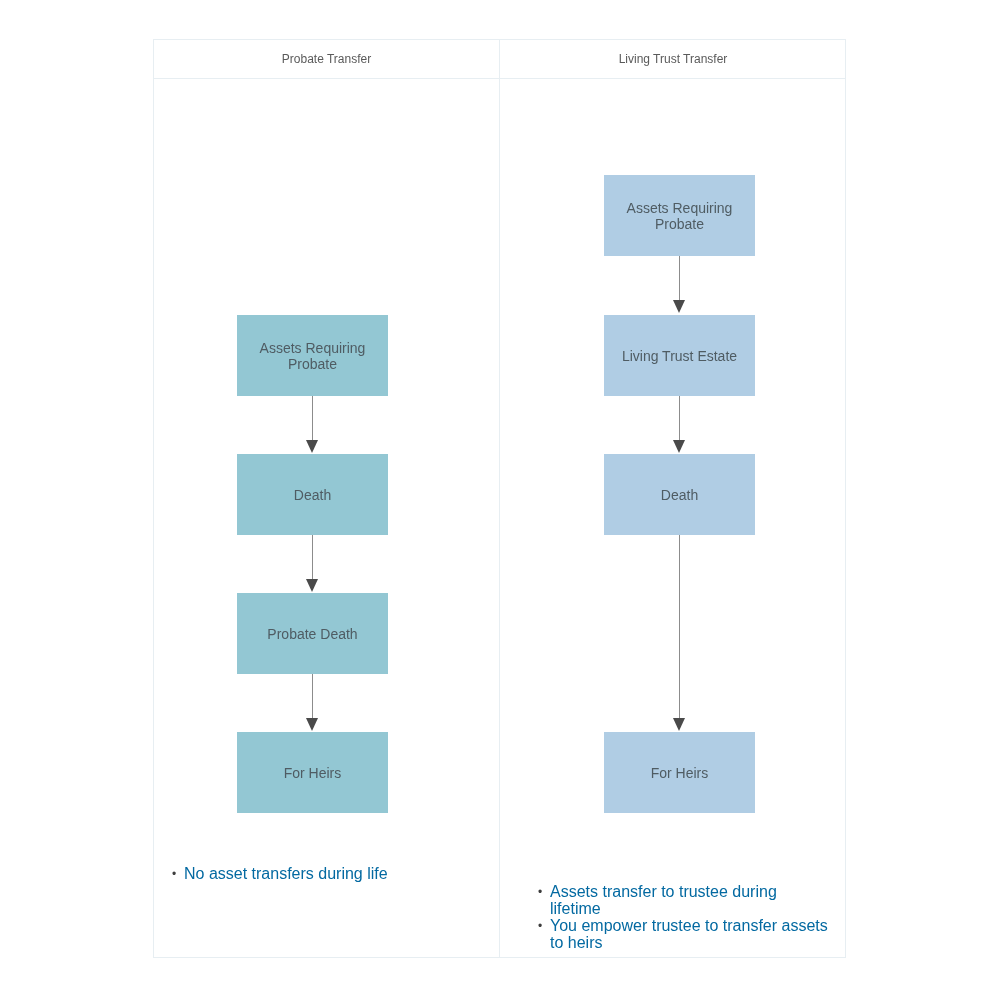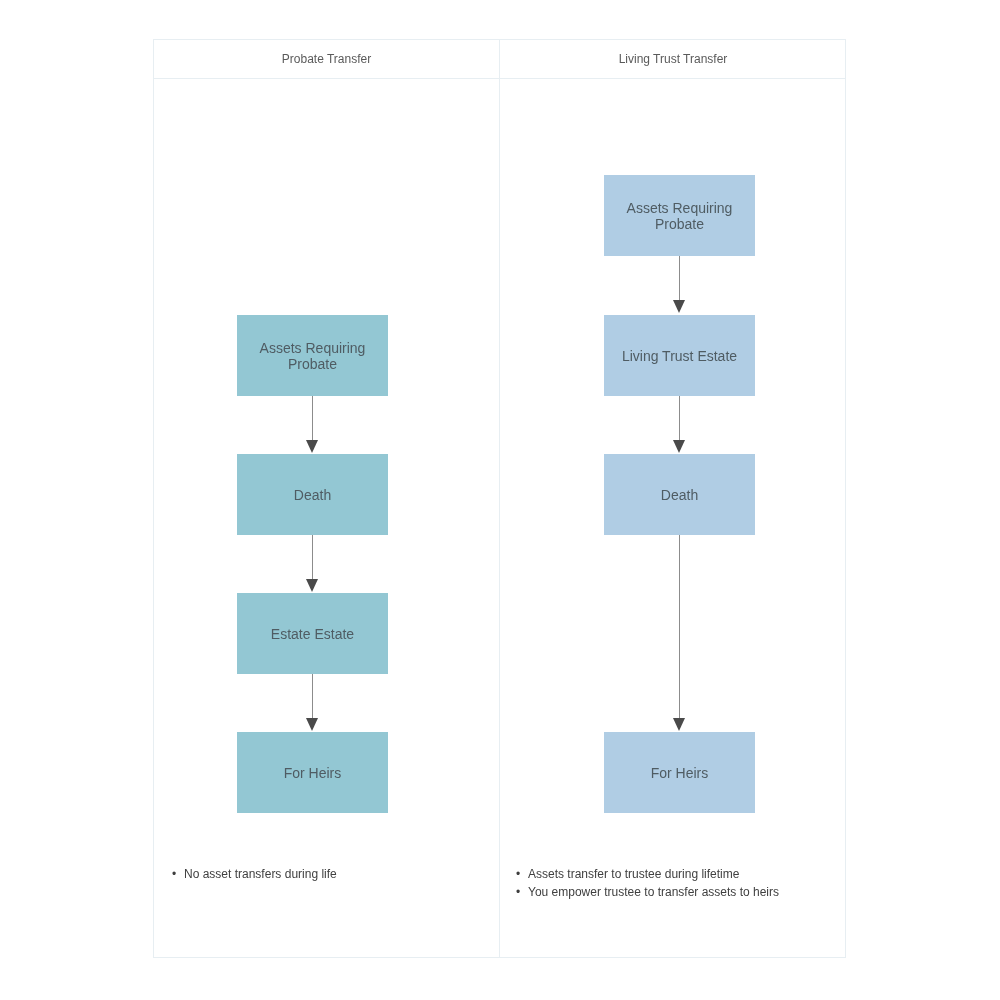--- a/index.html
+++ b/index.html
@@ -95,26 +95,26 @@
     height: 0;
     border-left: 6px solid transparent;
     border-right: 6px solid transparent;
     border-top: 13px solid #4a4a4a;
   }
 
   
   .bullets {
     position: absolute;
     top: 866px;
-    font-size: 12px;
+    font-size: 16px;
     line-height: 16.5px;
-    color: #404040;
+    color: #0369a1;
   }
   .bullets.left  { left: 172px; width: 300px; }
-  .bullets.right { left: 516px; width: 290px; }
+  .bullets.right { left: 538px; width: 290px; margin-top: 18px; }
 
   .bullet-item {
     position: relative;
     padding-left: 12px;
     margin-bottom: 1px;
   }
   .bullet-item::before {
     content: "\2022";
     position: absolute;
     left: 0;
@@ -138,21 +138,21 @@
   <div class="node teal" style="left:237px; top:315px;">Assets Requiring Probate</div>
 
   <div class="connector" style="left:312px; top:396px; height:46px;"></div>
   <div class="arrowhead" style="left:306px; top:440px;"></div>
 
   <div class="node teal" style="left:237px; top:454px;">Death</div>
 
   <div class="connector" style="left:312px; top:535px; height:46px;"></div>
   <div class="arrowhead" style="left:306px; top:579px;"></div>
 
-  <div class="node teal" style="left:237px; top:593px;">Estate Estate</div>
+  <div class="node teal" style="left:237px; top:593px;">Probate Death</div>
 
   <div class="connector" style="left:312px; top:674px; height:46px;"></div>
   <div class="arrowhead" style="left:306px; top:718px;"></div>
 
   <div class="node teal" style="left:237px; top:732px;">For Heirs</div>
 
   <div class="node blue" style="left:604px; top:175px;">Assets Requiring Probate</div>
 
   <div class="connector" style="left:679px; top:256px; height:46px;"></div>
   <div class="arrowhead" style="left:673px; top:300px;"></div>

